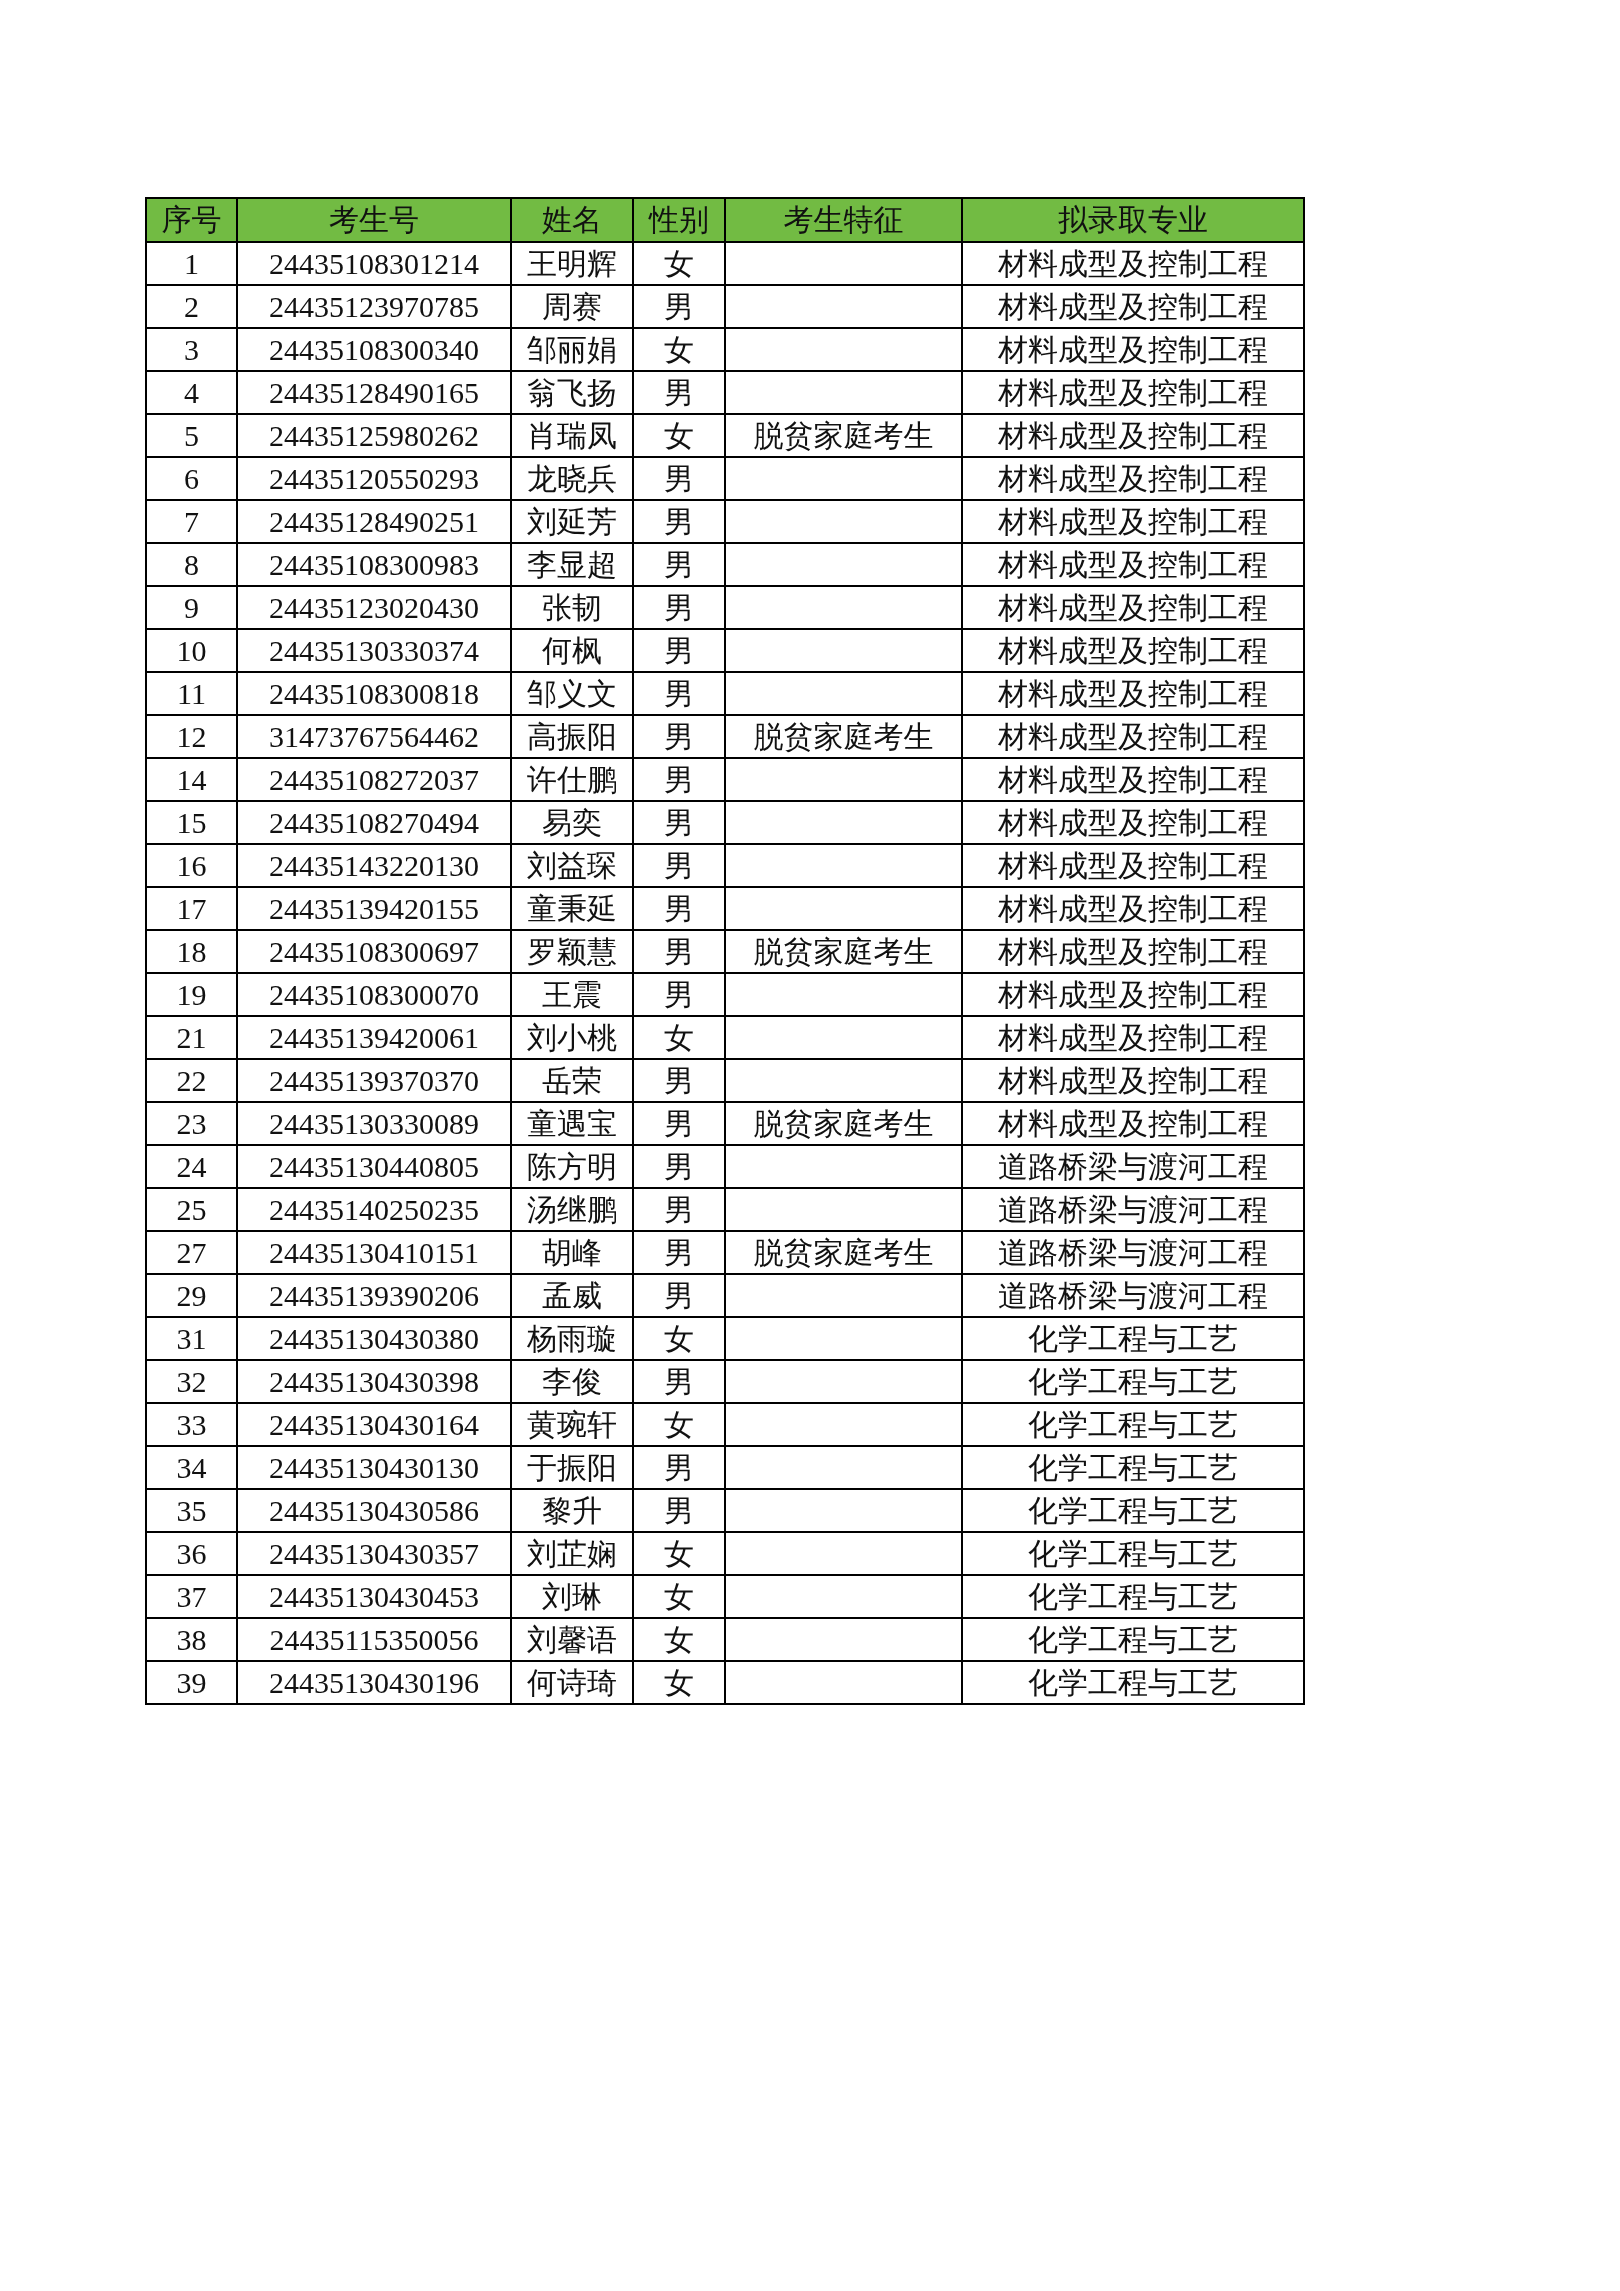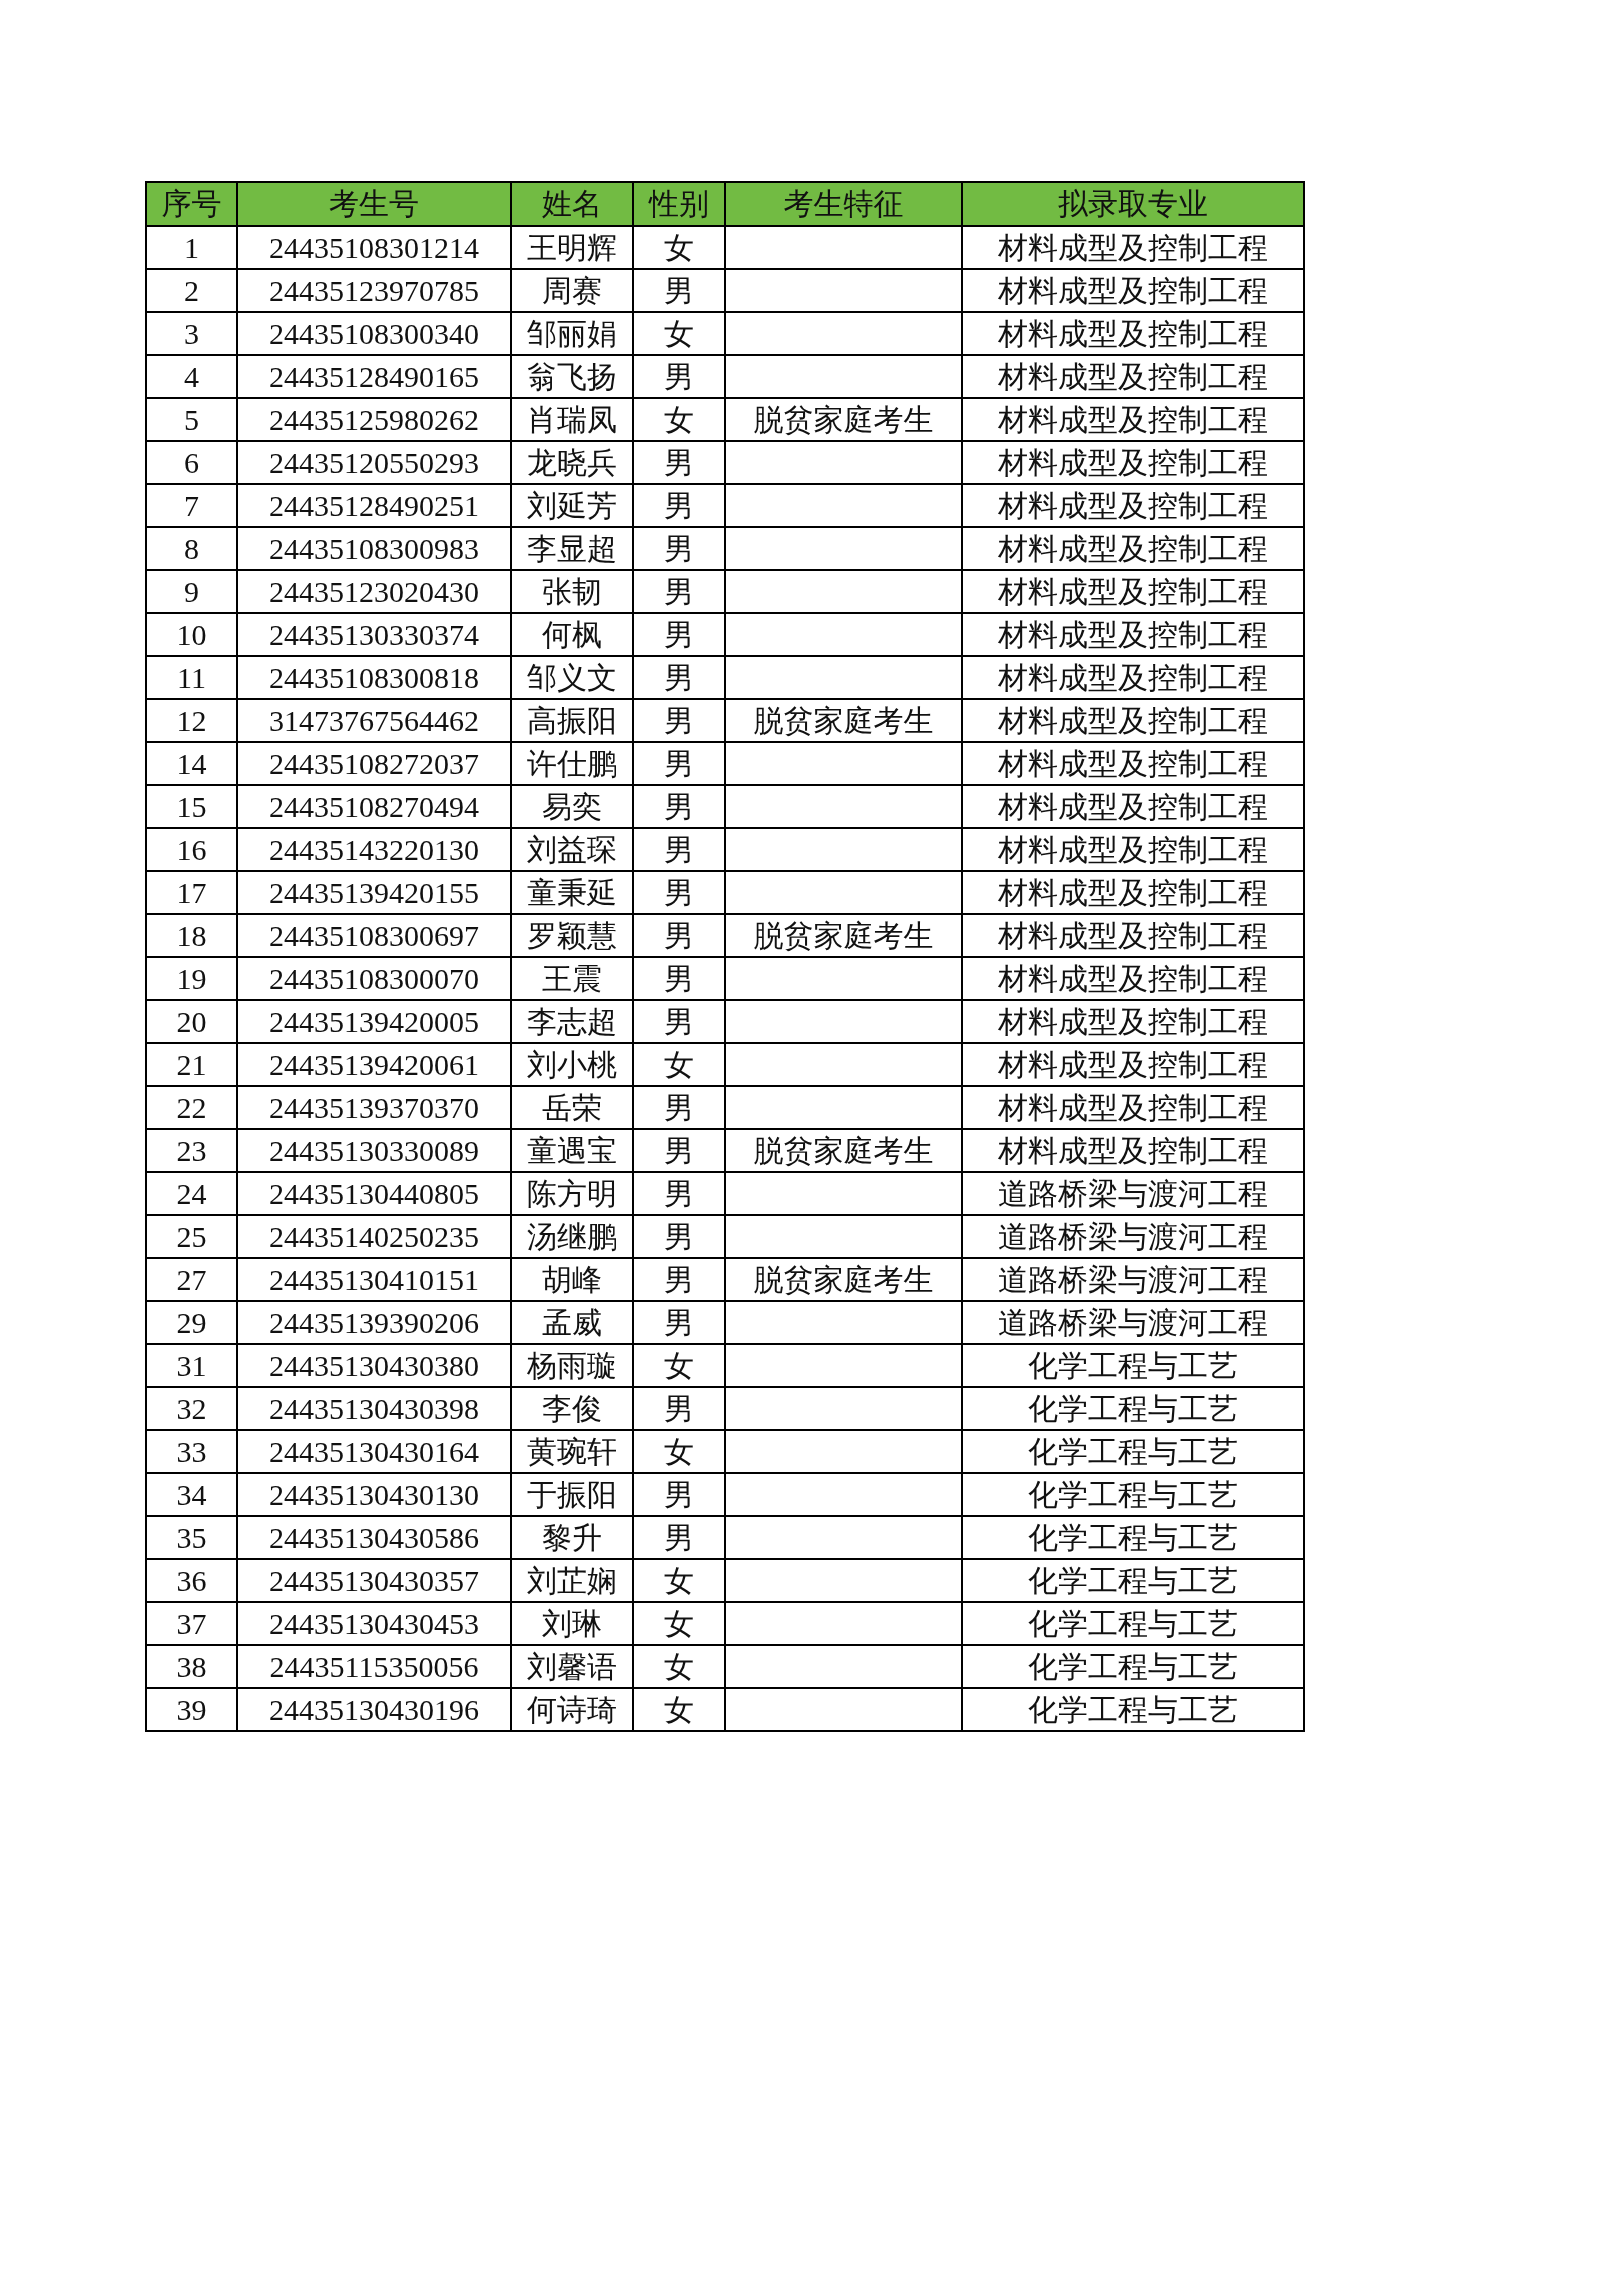--- a/index.html
+++ b/index.html
@@ -1,21 +1,21 @@
 <!DOCTYPE html>
 <html><head>
 <meta charset="utf-8">
 <style>
   html, body { margin: 0; padding: 0; background: #ffffff; }
   body { width: 1620px; height: 2292px; position: relative; font-family: "Liberation Serif", "DejaVu Serif", serif; }
   .page { position: absolute; left: 0; top: 0; width: 1620px; height: 2292px; background: #ffffff; }
   table.roster {
     position: absolute;
     left: 145px;
-    top: 181px;
+    top: 197px;
     border-collapse: collapse;
     table-layout: fixed;
     width: 1159px;
   }
   table.roster col.c-seq { width: 91px; }
   table.roster col.c-id { width: 274px; }
   table.roster col.c-name { width: 122px; }
   table.roster col.c-gender { width: 92px; }
   table.roster col.c-feature { width: 237px; }
   table.roster col.c-major { width: 342px; }
@@ -205,28 +205,20 @@
         </tr>
         <tr>
           <td class="num">19</td>
           <td class="num">24435108300070</td>
           <td class="cjk">王震</td>
           <td class="cjk">男</td>
           <td class="cjk"></td>
           <td class="cjk">材料成型及控制工程</td>
         </tr>
         <tr>
-          <td class="num">20</td>
-          <td class="num">24435139420005</td>
-          <td class="cjk">李志超</td>
-          <td class="cjk">男</td>
-          <td class="cjk"></td>
-          <td class="cjk">材料成型及控制工程</td>
-        </tr>
-        <tr>
           <td class="num">21</td>
           <td class="num">24435139420061</td>
           <td class="cjk">刘小桃</td>
           <td class="cjk">女</td>
           <td class="cjk"></td>
           <td class="cjk">材料成型及控制工程</td>
         </tr>
         <tr>
           <td class="num">22</td>
           <td class="num">24435139370370</td>

